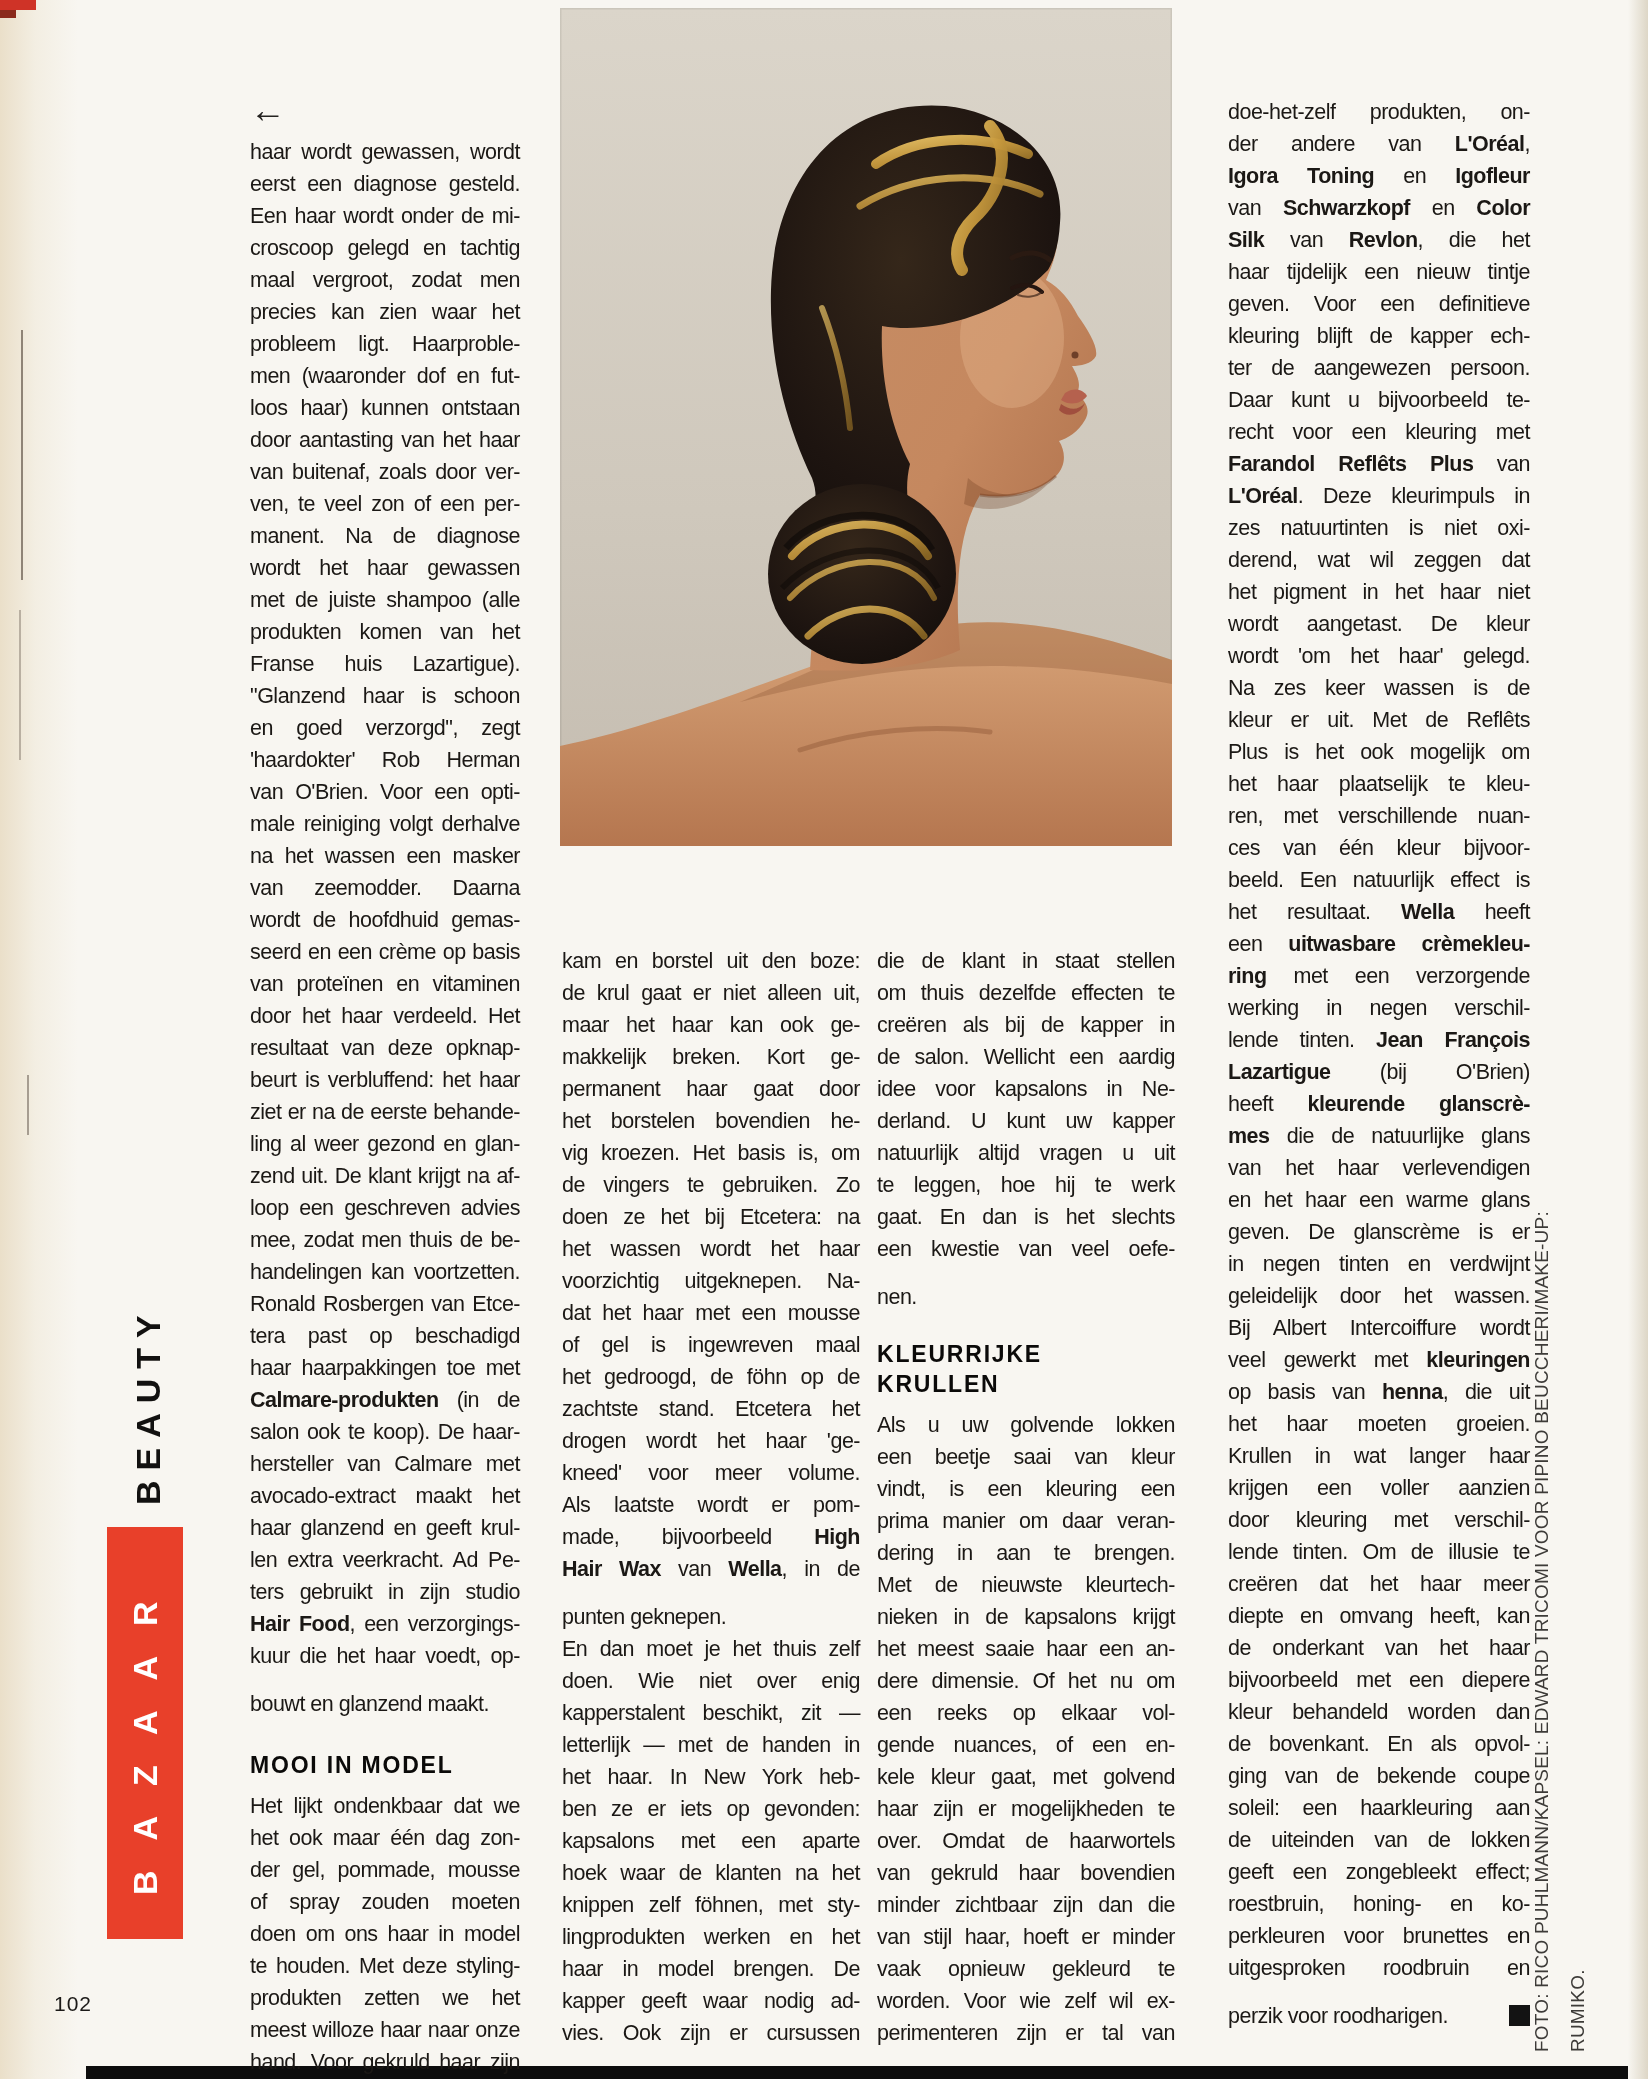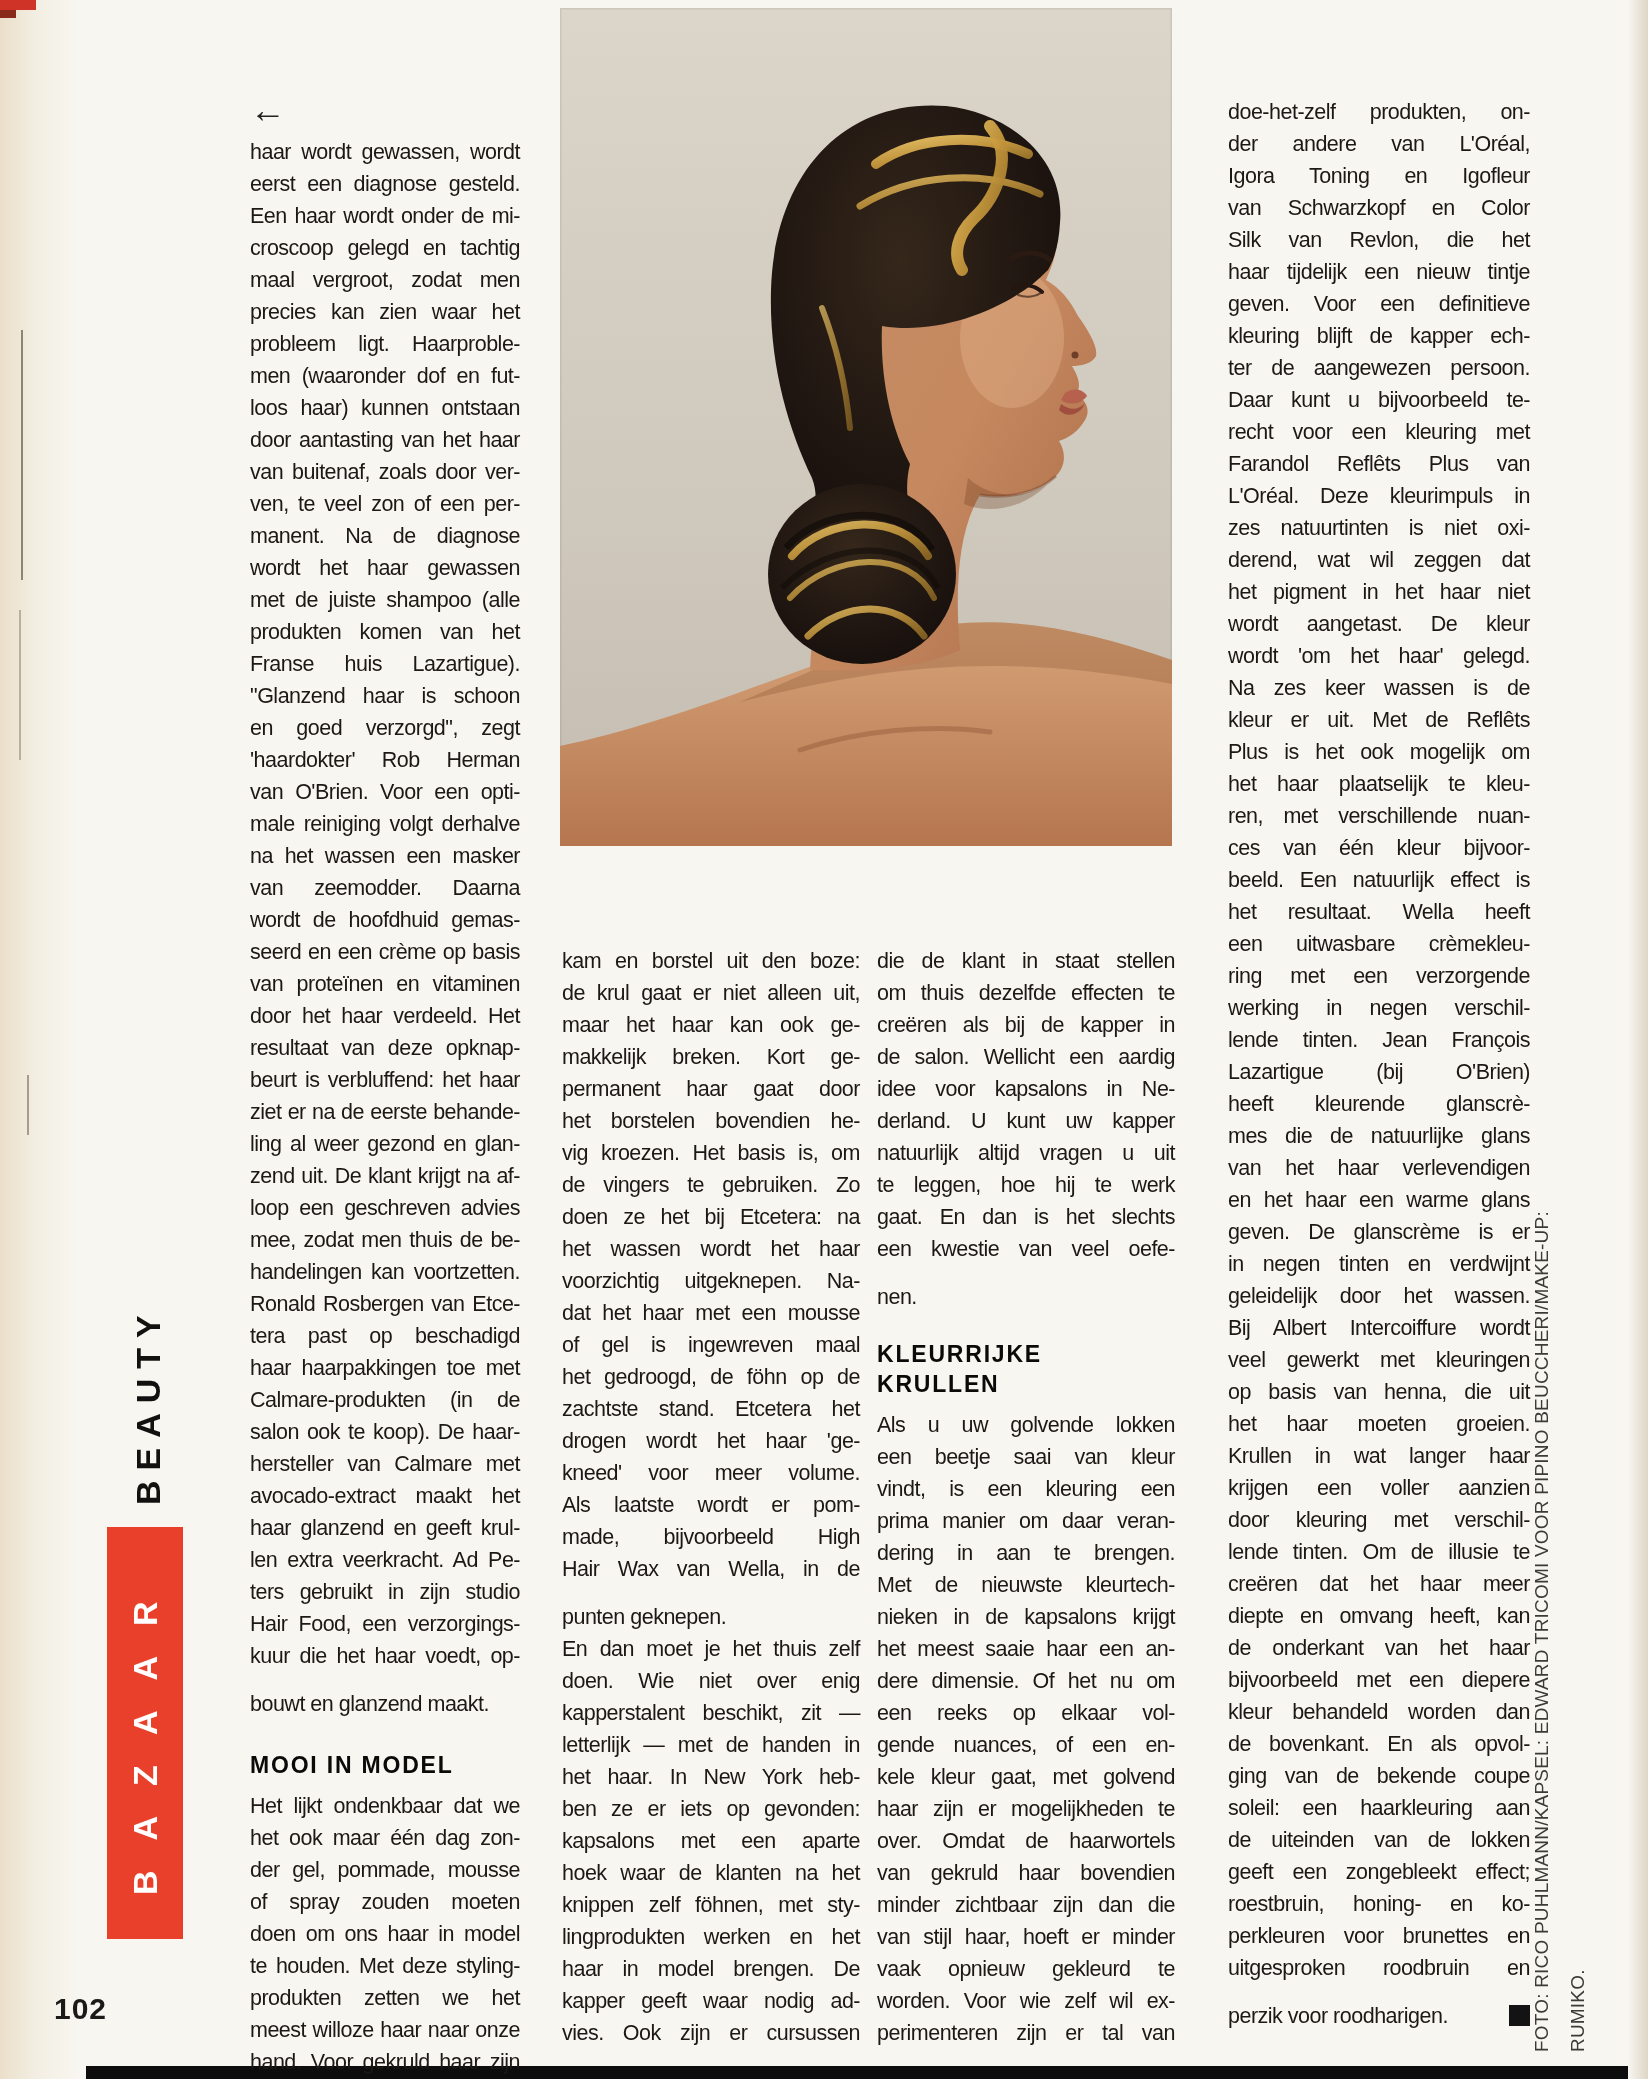--- a/index.html
+++ b/index.html
@@ -22,21 +22,21 @@
 
   
   .col{position:absolute;color:#1b1815;}
   .col1{left:250px;top:90px;width:270px;}
   .col2{left:562px;top:945px;width:298px;}
   .col3{left:877px;top:945px;width:298px;}
   .col4{left:1228px;top:96px;width:302px;}
   .line{font-size:21.5px;line-height:32px;letter-spacing:-0.5px;
         text-align:justify;text-align-last:justify;}
   .line.last{text-align:left;text-align-last:left;margin-top:16px;}
-  .b{font-weight:normal;}
+  .b{font-weight:bold;}
   .head{font-weight:bold;font-size:23px;letter-spacing:1.8px;line-height:30px;
         color:#0b0a09;margin:30px 0 10px 0;}
   .head.mt{margin:26px 0 0 0;}
   .head.mb{margin:0 0 10px 0;}
   .arrow{font-size:36px;line-height:40px;height:46px;color:#242220;}
   .endsq{float:right;width:21px;height:21px;background:#131313;margin-top:5px;}
 
   
   .photo{position:absolute;left:560px;top:8px;width:612px;height:838px;}
   .photo svg{display:block;width:100%;height:100%;}
@@ -52,21 +52,21 @@
         color:#121110;text-align:center;}
   .brand-box{position:absolute;left:107px;top:1527px;width:76px;height:412px;}
   .brand-bazaar{position:absolute;inset:0;writing-mode:vertical-rl;transform:rotate(180deg);
         font-weight:bold;font-size:34px;letter-spacing:30px;line-height:76px;
         color:#ffffff;text-align:center;}
 
   
   .credit{position:absolute;left:1524px;top:1168px;width:36px;height:884px;
         writing-mode:vertical-rl;transform:rotate(180deg);
         font-size:19px;letter-spacing:0.2px;line-height:36px;color:#3d3b38;text-align:left;}
-  .pagenum{position:absolute;left:54px;top:1992px;font-size:30px;letter-spacing:1px;color:#1c1a18;font-weight:bold;}
+  .pagenum{position:absolute;left:54px;top:1992px;font-size:21px;letter-spacing:1px;color:#1c1a18;}
 </style>
 </head>
 <body>
 
 <div class="page">
 
   <div class="mark red1"></div>
   <div class="mark red2"></div>
   <div class="mark scr1"></div>
   <div class="mark scr2"></div>

